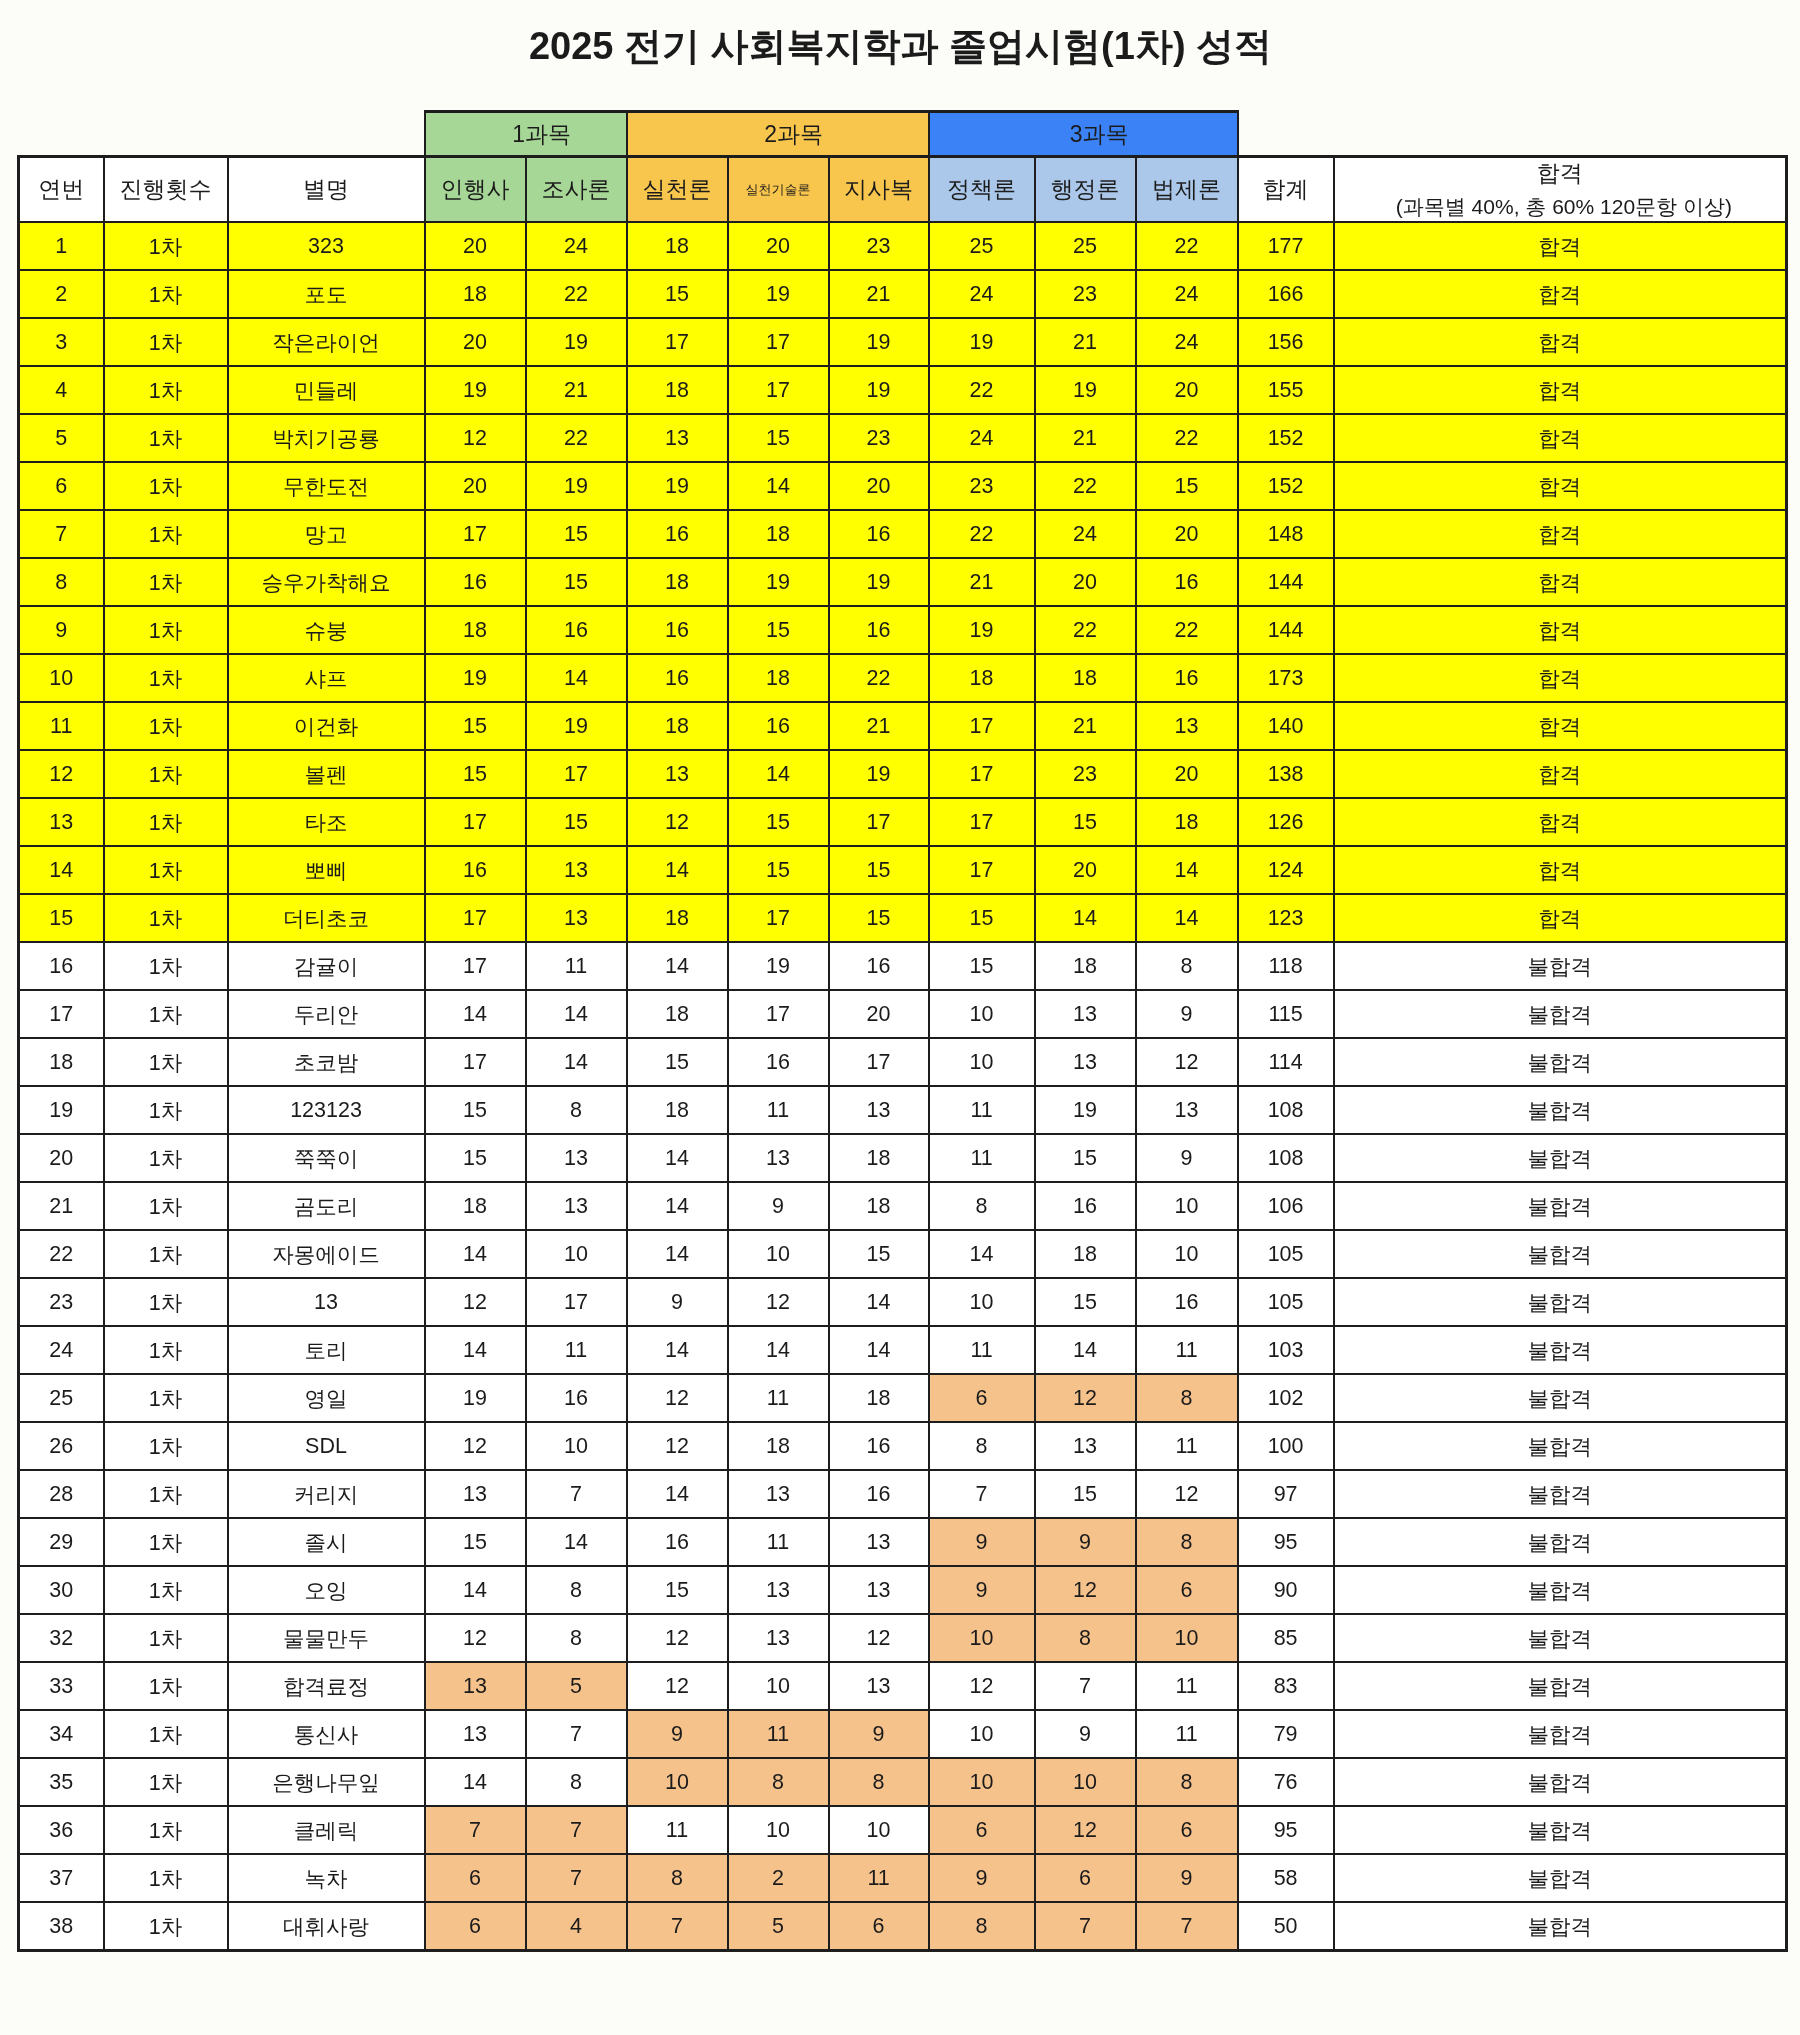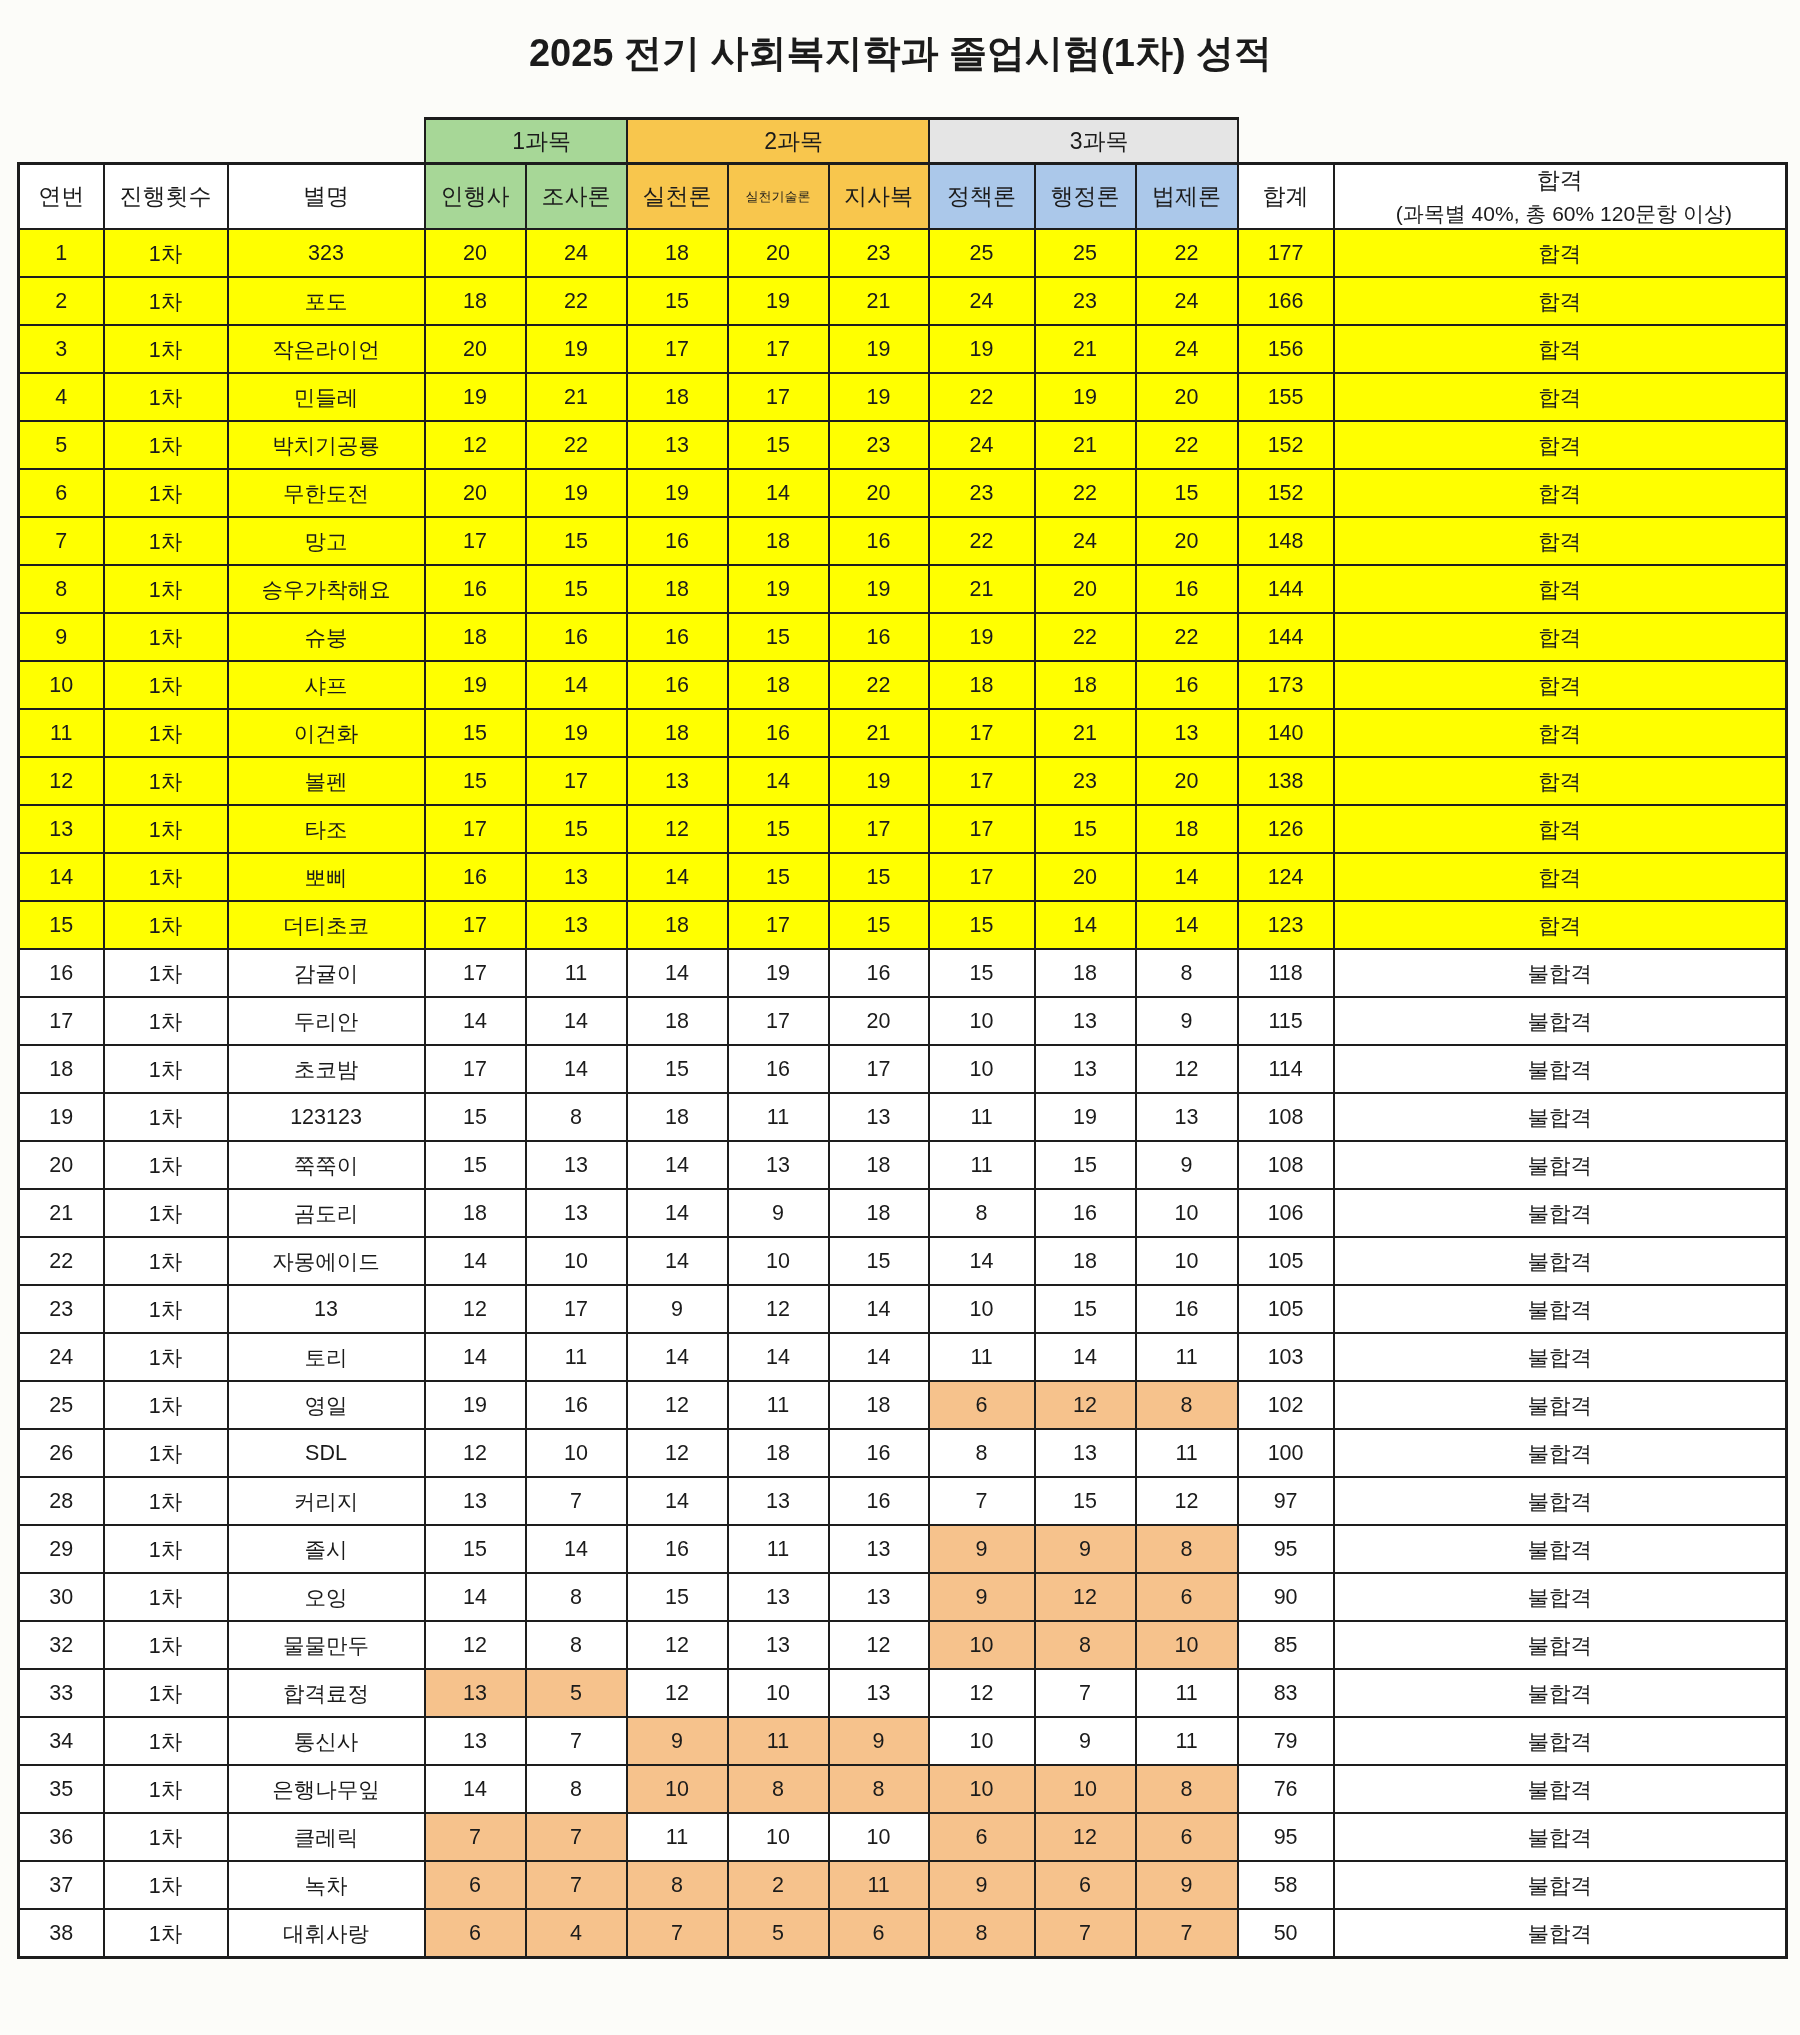--- a/index.html
+++ b/index.html
@@ -7,21 +7,21 @@
     width:1801px; height:2035px;
     background:#fcfcf9;
     font-family:"Liberation Sans", sans-serif;
     color:#1b1b1b;
     position:relative;
   }
   .title {
     text-align:center;
     font-size:38px;
     font-weight:bold;
-    padding-top:28px;
+    padding-top:21px;
     letter-spacing:0px;
   }
   table.score {
     border-collapse:collapse;
     table-layout:fixed;
     margin:38px 0 0 17px;
     width:1768px;
   }
   td, th {
     border:2.3px solid #1d1d1d;
@@ -80,21 +80,21 @@
     <col style="width:101px">
       <col style="width:102px">
       <col style="width:96px">
     <col style="width:453px">
   </colgroup>
   <thead>
       <tr class="grp">
         <td class="gh-blank" colspan="3"></td>
         <td class="gh" colspan="2" style="background: rgb(167, 215, 151);">1과목</td>
         <td class="gh" colspan="3" style="background: rgb(248, 198, 77);">2과목</td>
-        <td class="gh" colspan="3" style="background: #e5e5e5;">3과목</td>
+        <td class="gh" colspan="3" style="background: #3b82f6;">3과목</td>
         <td class="gh-blank" colspan="2"></td>
       </tr>
       <tr class="hdr">
         <th>연번</th>
         <th>진행횟수</th>
         <th>별명</th>
         <th class="g1">인행사</th>
         <th class="g1">조사론</th>
         <th class="g2">실천론</th>
         <th class="g2 small">실천기술론</th>

